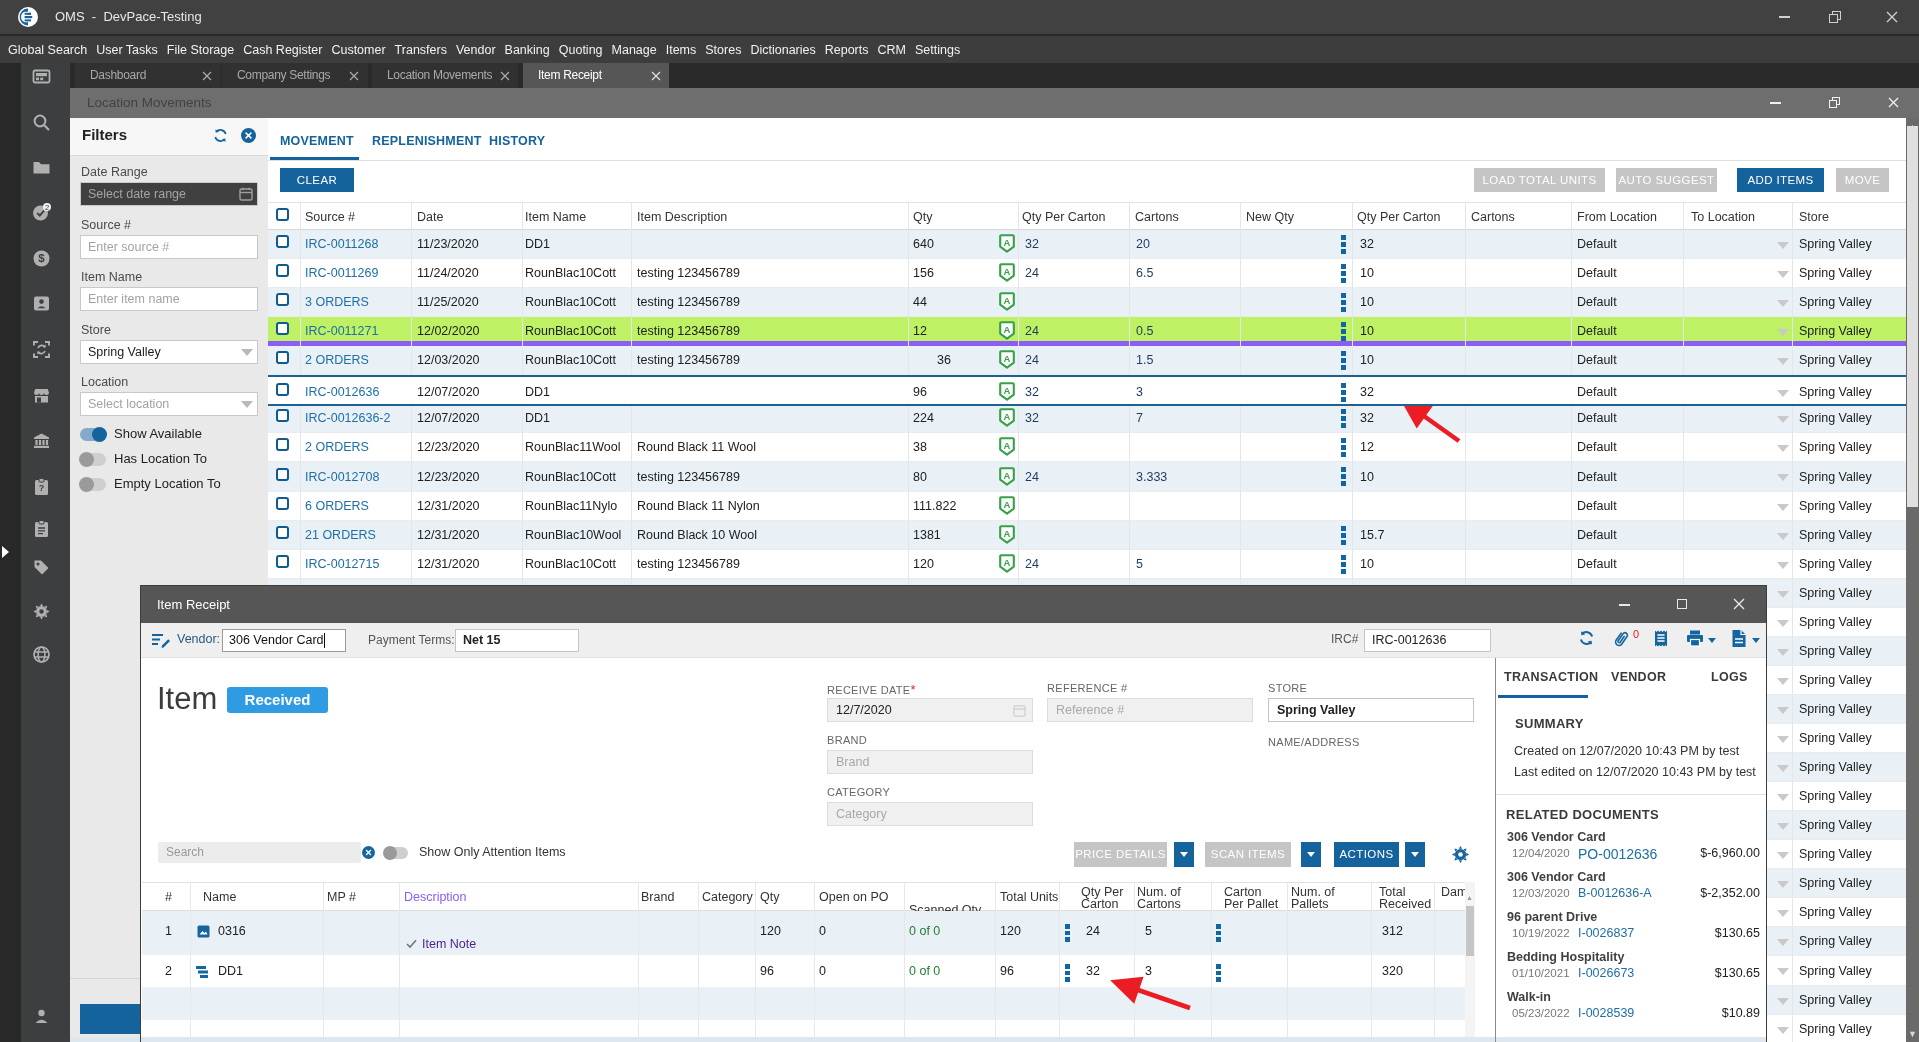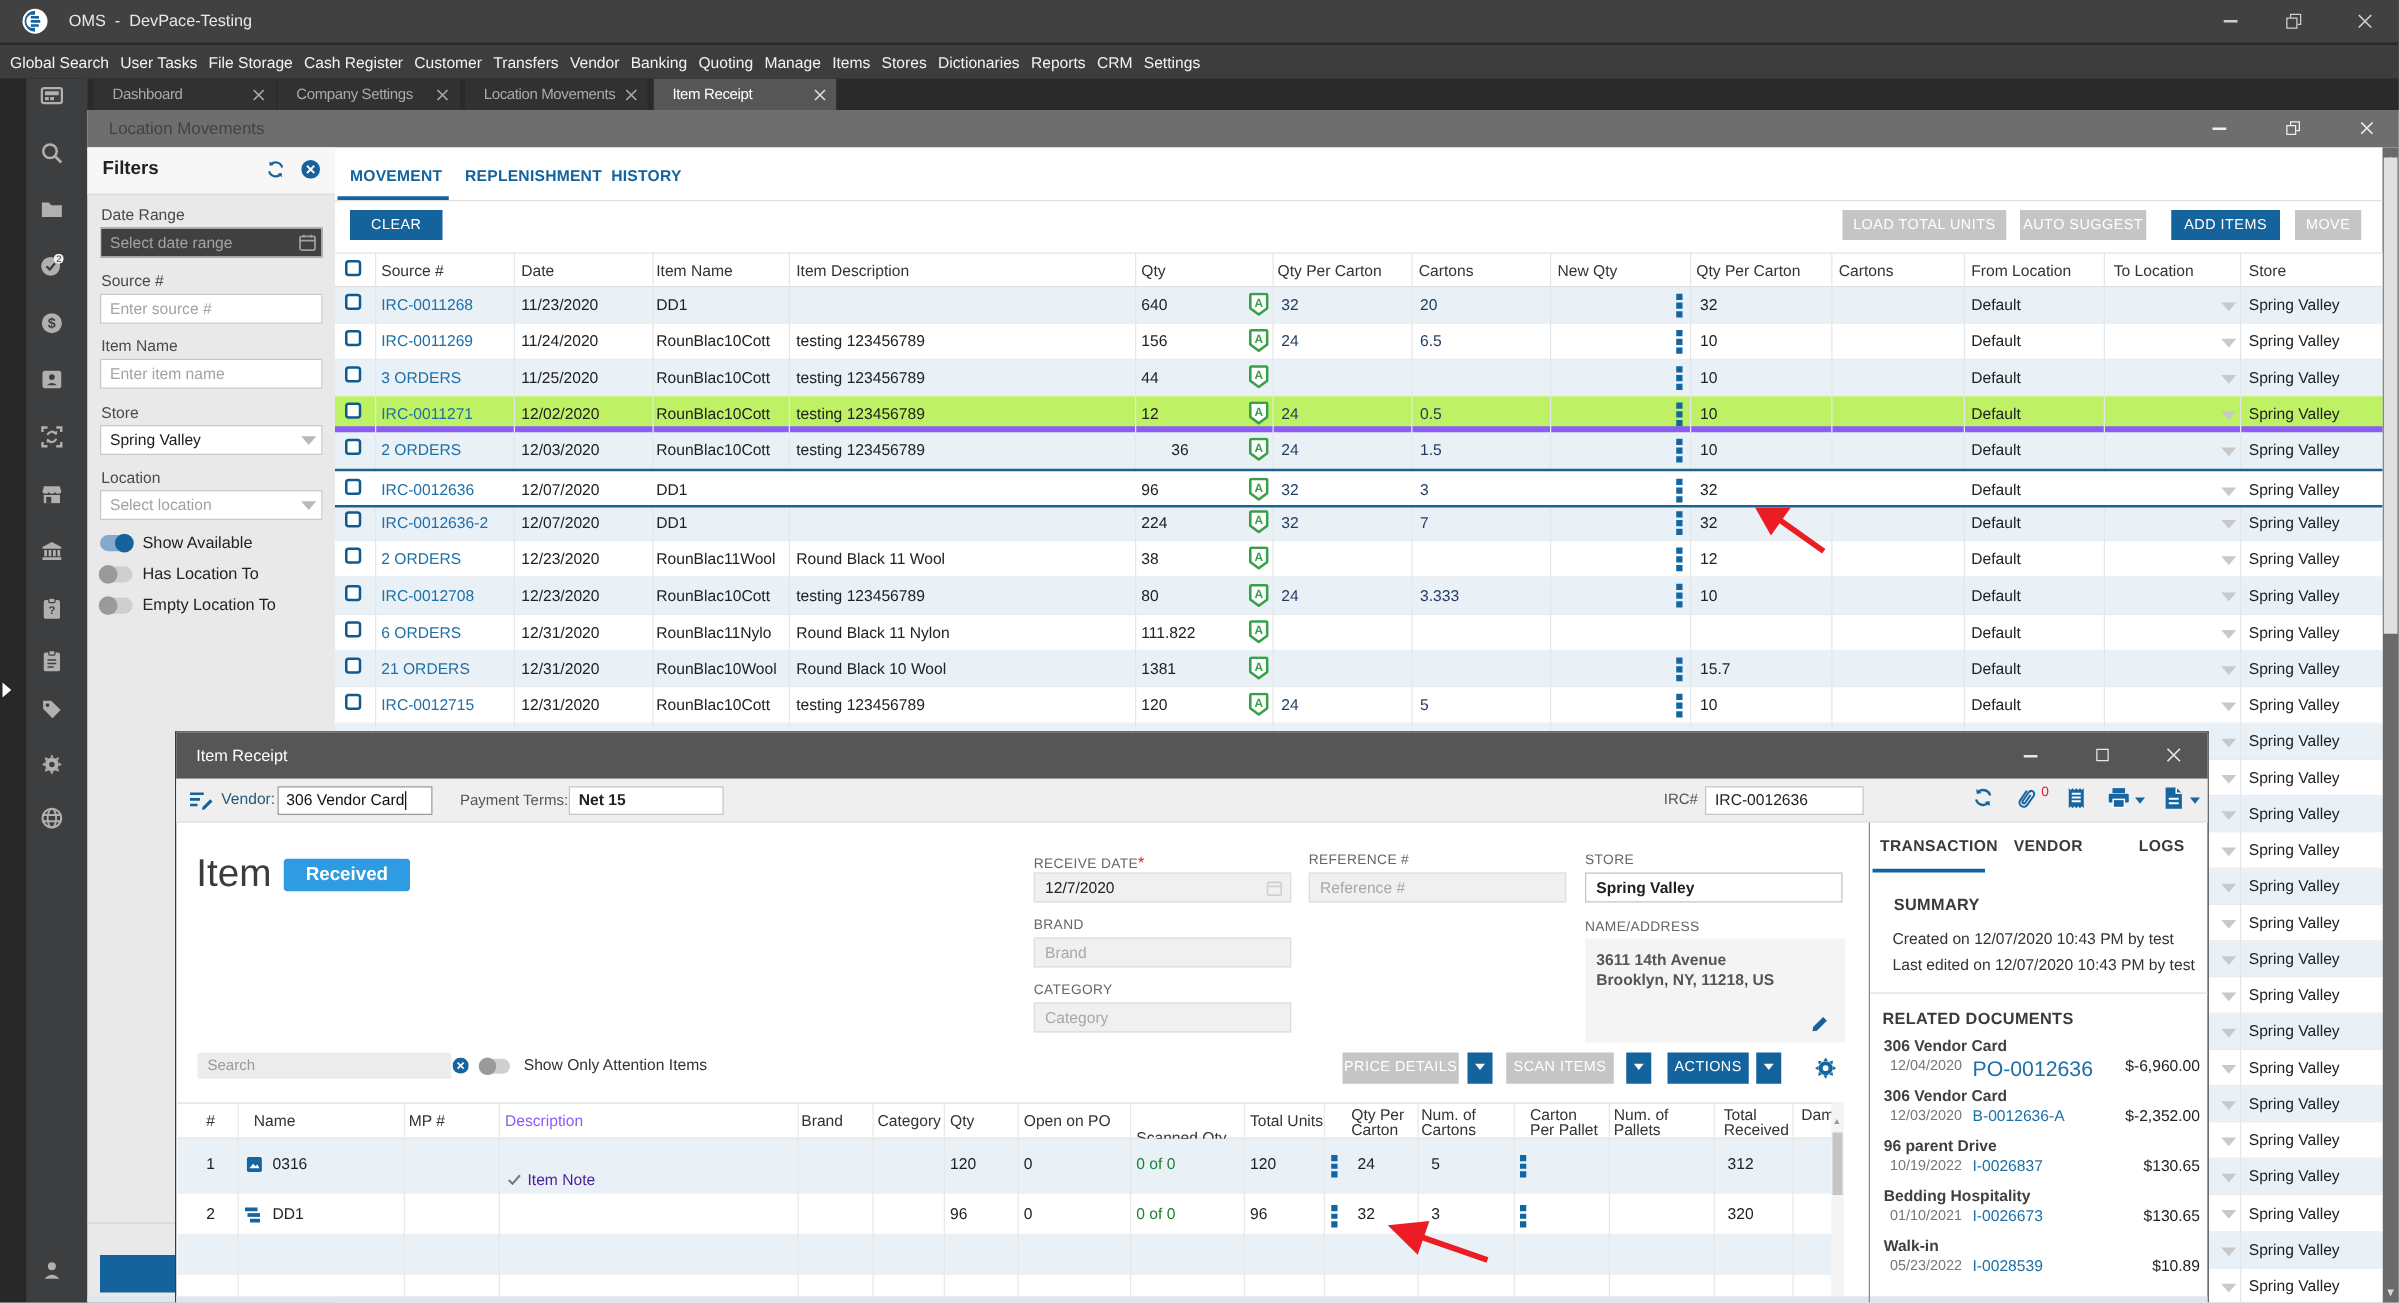--- a/index.html
+++ b/index.html
@@ -667,26 +667,20 @@
     </div>
 <span style="position:absolute;left:906px;top:96px;font-size:11px;color:#666;letter-spacing:.3px">REFERENCE #</span>
 <div style="position:absolute;left:906px;top:112px;width:206px;height:24px;background:#f0f0f0;border:1px solid #ddd">
       <span style="position:absolute;left:8px;line-height:22px;font-size:12.5px;color:#a8a8a8">Reference #</span>
     </div>
 <span style="position:absolute;left:1127px;top:96px;font-size:11px;color:#666;letter-spacing:.3px">STORE</span>
 <div style="position:absolute;left:1127px;top:112px;width:206px;height:24px;background:#fff;border:1px solid #c4c4c4">
       <span style="position:absolute;left:8px;line-height:22px;font-size:12.5px;font-weight:bold;color:#222">Spring Valley</span>
     </div>
 <span style="position:absolute;left:1127px;top:150px;font-size:11px;color:#666;letter-spacing:.3px">NAME/ADDRESS</span>
-<div style="position:absolute;left:1127px;top:165px;width:208px;height:83px;background:#f4f4f4">
-      <span style="position:absolute;left:9px;top:9px;font-size:12.5px;font-weight:bold;color:#555;line-height:16px">3611 14th Avenue<br>Brooklyn, NY, 11218, US</span>
-      <svg width="15" height="15" viewBox="0 0 15 15" style="position:absolute;left:181px;top:60px">
-        <path d="M1.5 10.5 L9.5 2.5 L12.5 5.5 L4.5 13.5 L1 14 Z" fill="#15639d"></path>
-      </svg>
-    </div>
 <div style="position:absolute;left:17px;top:256px;width:203px;height:21px;background:#ececec;border-radius:2px">
       <span style="position:absolute;left:8px;line-height:21px;font-size:12px;color:#999">Search</span>
     </div>
 <svg width="13" height="13" viewBox="0 0 15 15" style="position:absolute;left:221px;top:260px">
       <circle cx="7.5" cy="7.5" r="7.5" fill="#1565a0"></circle>
       <path d="M4.7 4.7 L10.3 10.3 M10.3 4.7 L4.7 10.3" stroke="#fff" stroke-width="1.5"></path>
     </svg>
 <div style="position:absolute;left:243px;top:261px;width:24px;height:12px;border-radius:6px;background:#cfcfcf">
       <div style="position:absolute;left:-1px;top:-1px;width:14px;height:14px;border-radius:50%;background:#9a9a9a"></div>
     </div>
@@ -794,21 +788,21 @@
 <span style="position:absolute;left:1470px;top:84px;font-size:12.5px;font-weight:bold;color:#3a3a3a;letter-spacing:.3px">VENDOR</span>
 <span style="position:absolute;left:1570px;top:84px;font-size:12.5px;font-weight:bold;color:#3a3a3a;letter-spacing:.3px">LOGS</span>
 <div style="position:absolute;left:1357px;top:109px;width:90px;height:3px;background:#15639d"></div>
 <span style="position:absolute;left:1374px;top:130px;font-size:13px;font-weight:bold;color:#3a3a3a;letter-spacing:.3px">SUMMARY</span>
 <span style="position:absolute;left:1373px;top:158px;font-size:12.5px;color:#333">Created on 12/07/2020 10:43 PM by test</span>
 <span style="position:absolute;left:1373px;top:179px;font-size:12.5px;color:#333">Last edited on 12/07/2020 10:43 PM by test</span>
 <div style="position:absolute;left:1355px;top:208px;width:270px;height:1px;background:#e0e0e0"></div>
 <span style="position:absolute;left:1365px;top:221px;font-size:13px;font-weight:bold;color:#3a3a3a;letter-spacing:.3px">RELATED DOCUMENTS</span>
 <span style="position:absolute;left:1366px;top:244px;font-size:12.5px;font-weight:bold;color:#3f3f3f">306 Vendor Card</span>
 <span style="position:absolute;left:1371px;top:261px;font-size:11.5px;color:#777">12/04/2020</span>
-<span style="position:absolute;left:1437px;top:260px;font-size:17px;color:#1d6fa5">PO-0012636</span>
+<span style="position:absolute;left:1437px;top:260px;font-size:14px;color:#1d6fa5">PO-0012636</span>
 <span style="position:absolute;left:1619px;top:260px;font-size:12.5px;color:#222;transform:translateX(-100%)">$-6,960.00</span>
 <span style="position:absolute;left:1366px;top:284px;font-size:12.5px;font-weight:bold;color:#3f3f3f">306 Vendor Card</span>
 <span style="position:absolute;left:1371px;top:301px;font-size:11.5px;color:#777">12/03/2020</span>
 <span style="position:absolute;left:1437px;top:300px;font-size:12.5px;color:#1d6fa5">B-0012636-A</span>
 <span style="position:absolute;left:1619px;top:300px;font-size:12.5px;color:#222;transform:translateX(-100%)">$-2,352.00</span>
 <span style="position:absolute;left:1366px;top:324px;font-size:12.5px;font-weight:bold;color:#3f3f3f">96 parent Drive</span>
 <span style="position:absolute;left:1371px;top:341px;font-size:11.5px;color:#777">10/19/2022</span>
 <span style="position:absolute;left:1437px;top:340px;font-size:12.5px;color:#1d6fa5">I-0026837</span>
 <span style="position:absolute;left:1619px;top:340px;font-size:12.5px;color:#222;transform:translateX(-100%)">$130.65</span>
 <span style="position:absolute;left:1366px;top:364px;font-size:12.5px;font-weight:bold;color:#3f3f3f">Bedding Hospitality</span>

